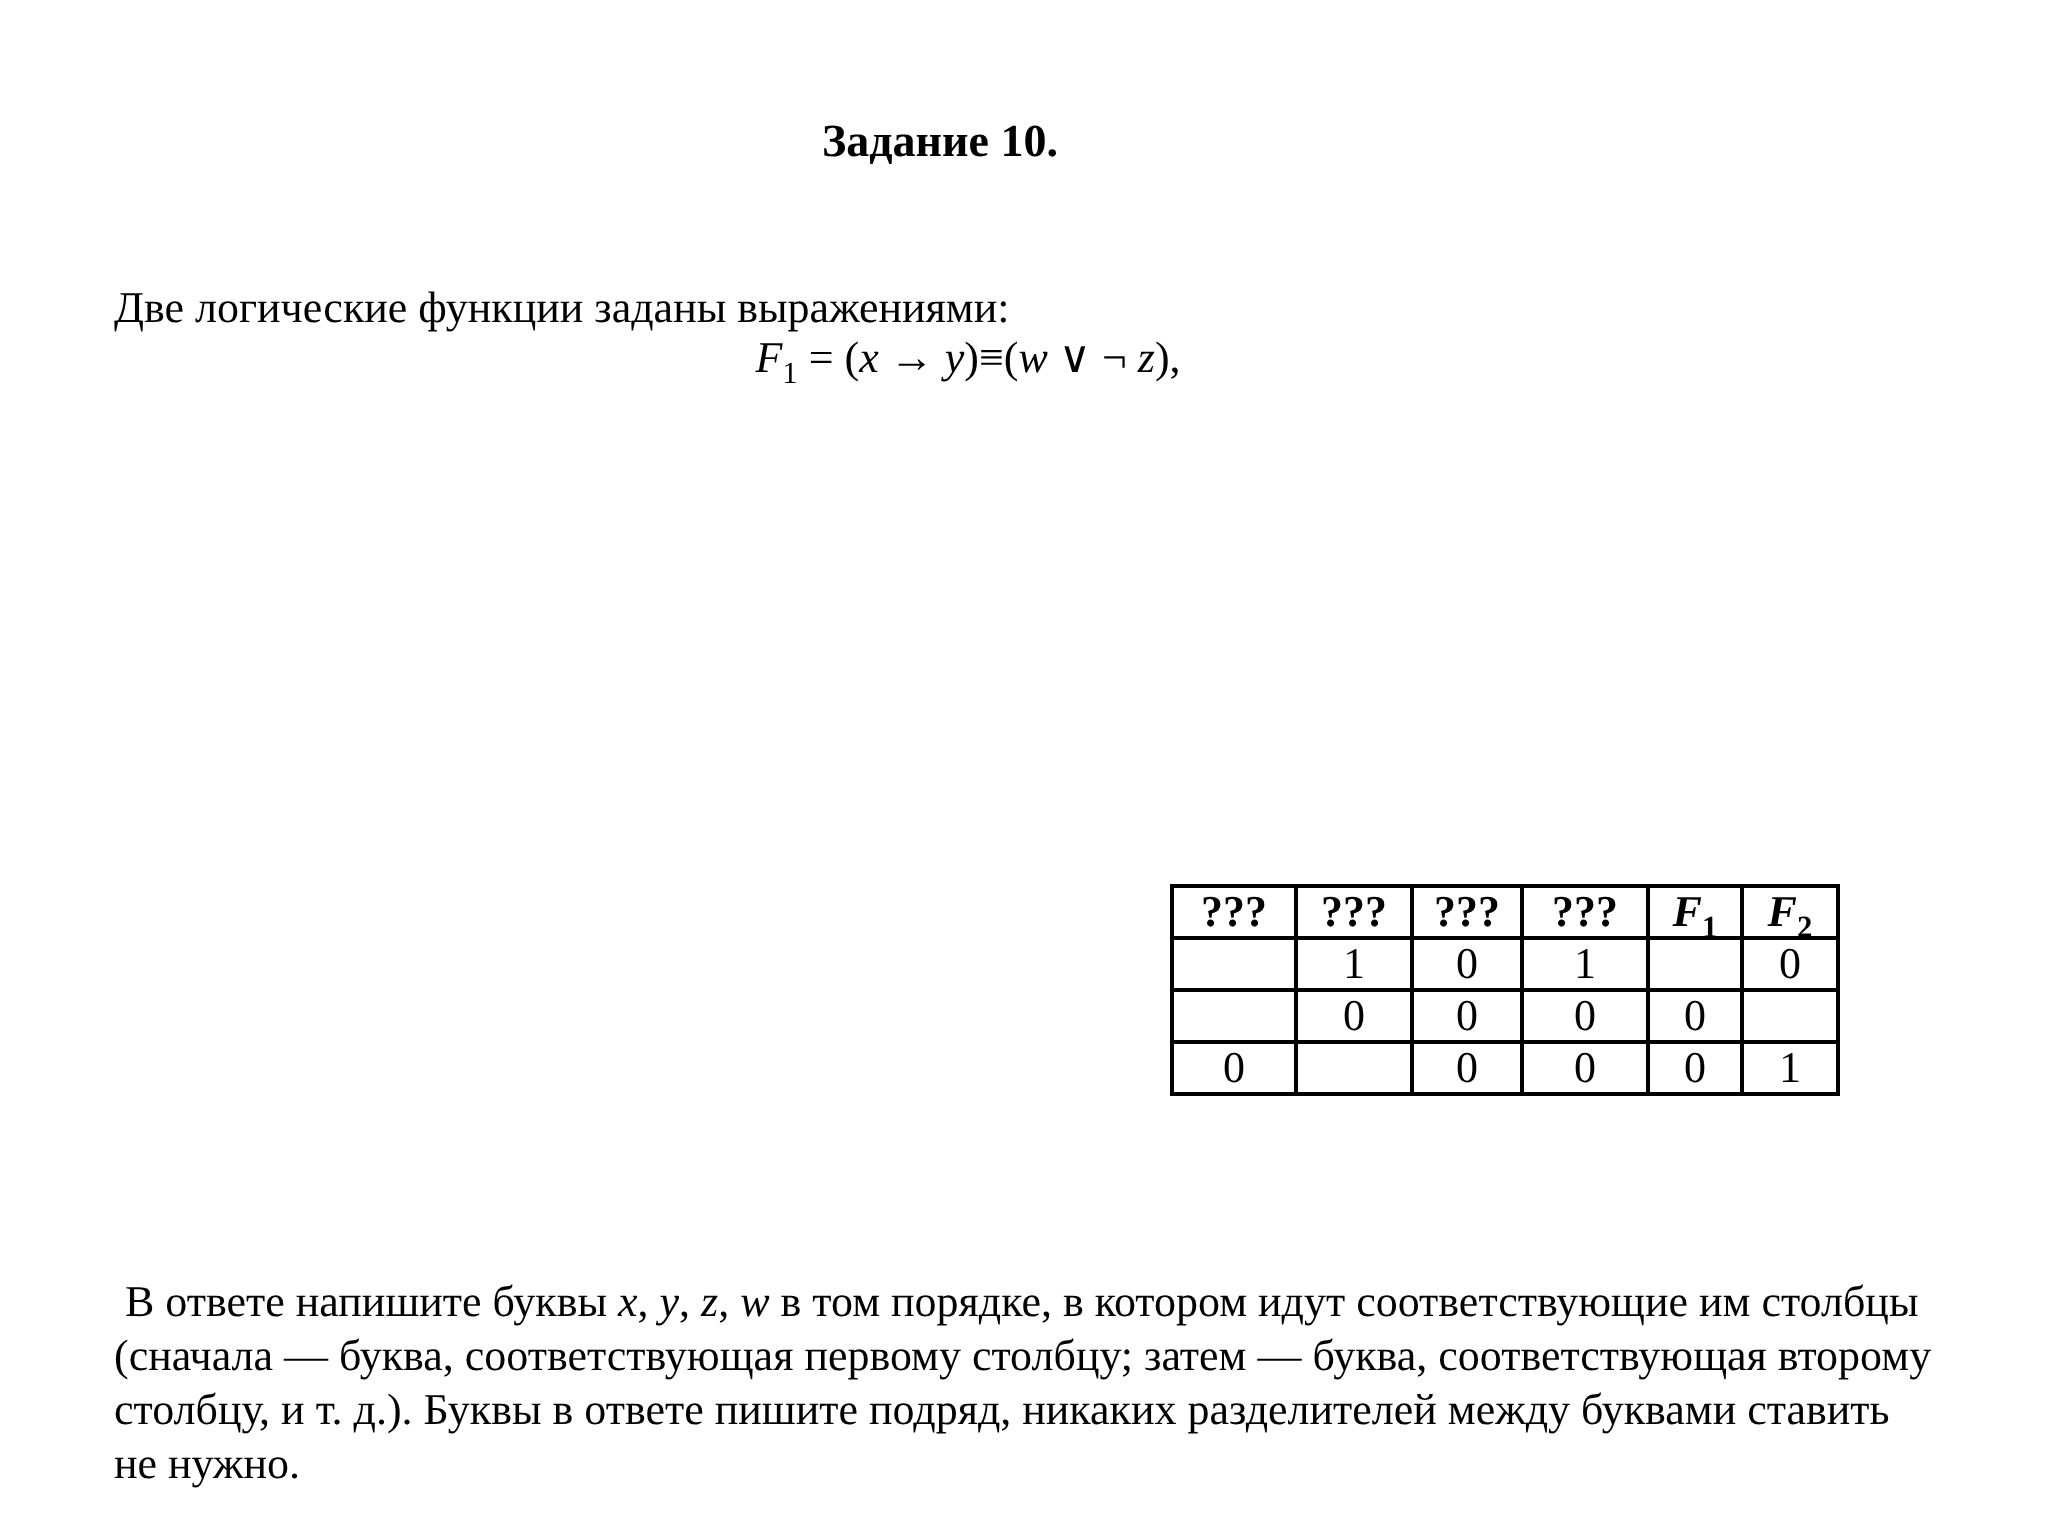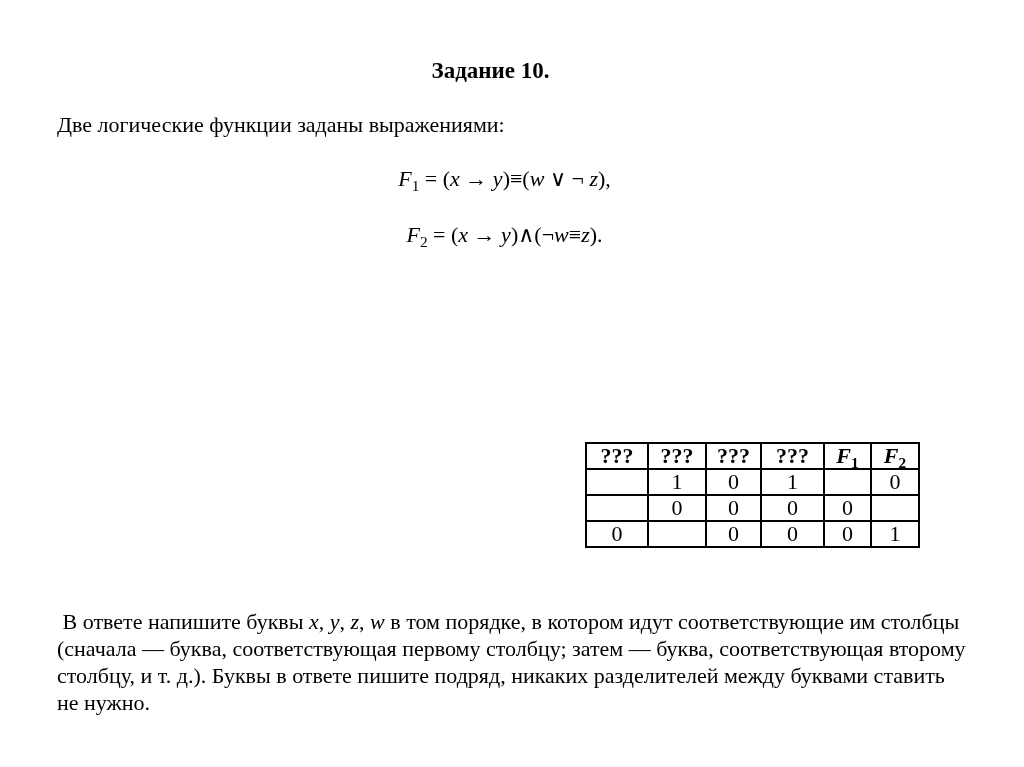--- a/index.html
+++ b/index.html
@@ -11,39 +11,39 @@
     height: 767px;
     background: #ffffff;
     color: #000000;
     font-family: "Liberation Serif", "DejaVu Serif", serif;
     overflow: hidden;
   }
   .slide {
     position: relative;
     width: 940px;
     height: 767px;
-    padding-left: 41px;
   }
   .title {
     position: absolute;
     top: 57px;
     left: 0;
     width: 100%;
     text-align: center;
     font-size: 23px;
     font-weight: bold;
     line-height: 28px;
   }
   .para {
     position: absolute;
     left: 57px;
     width: 912px;
     font-size: 22px;
     line-height: 27px;
     text-align: left;
+    margin-top: 29px;
   }
   .p-intro   { top: 111px; }
   .p-fragment{ top: 277px; }
   .p-question{ top: 354px; }
   .p-answer  { top: 608px; }
   .formula {
     position: absolute;
     left: 0;
     width: 100%;
     text-align: center;
@@ -84,21 +84,20 @@
 <body>
 
 <div class="slide">
 
   <div class="title">Задание 10.</div>
 
   <div class="para p-intro">Две логические функции заданы выражениями:</div>
 
   <div class="formula f1"><span class="it">F</span><sub>1</sub><span> = (</span><span class="it">x</span><span> → </span><span class="it">y</span><span>)≡(</span><span class="it">w</span><span> ∨ ¬ </span><span class="it">z</span><span>),</span></div>
 
-  <div class="formula f2"><span class="it">F</span><sub>2</sub><span> = (</span><span class="it">x</span><span> → </span><span class="it">y</span><span>)∧(¬</span><span class="it">w</span><span>≡</span><span class="it">z</span><span>).</span></div>
 
 
 
   <table class="truth-table">
     <colgroup>
       <col style="width:62px">
       <col style="width:58px">
       <col style="width:55px">
       <col style="width:63px">
       <col style="width:47px">

